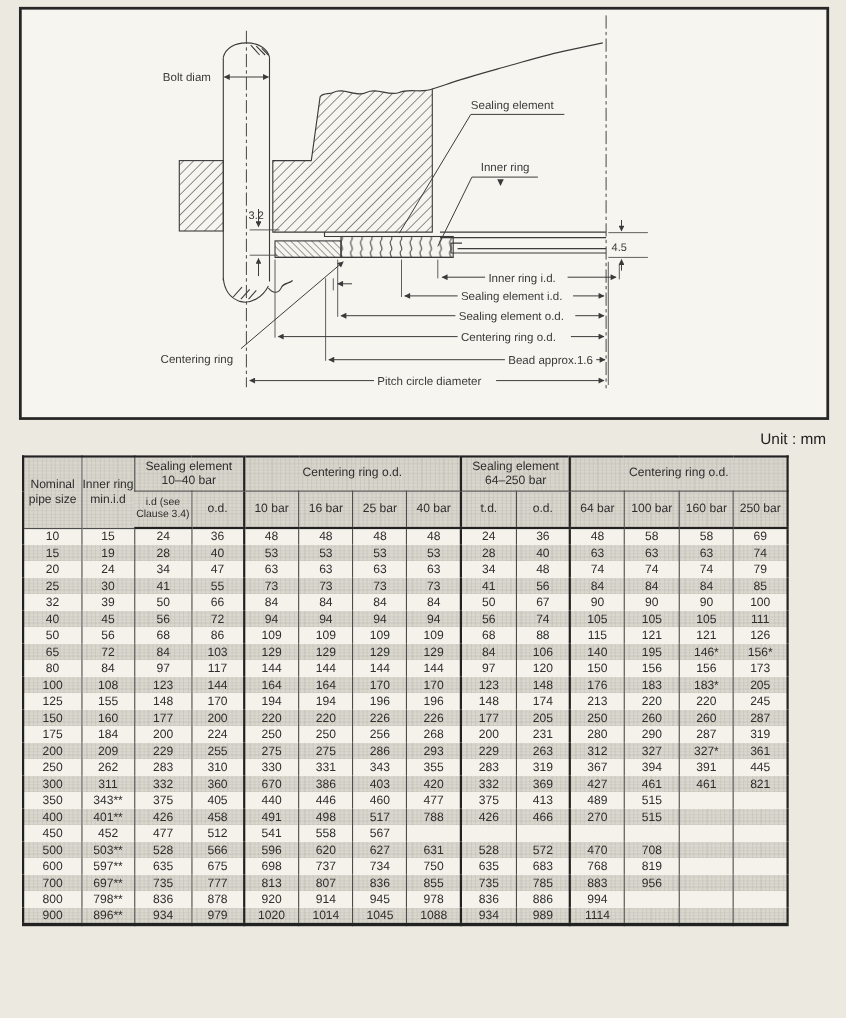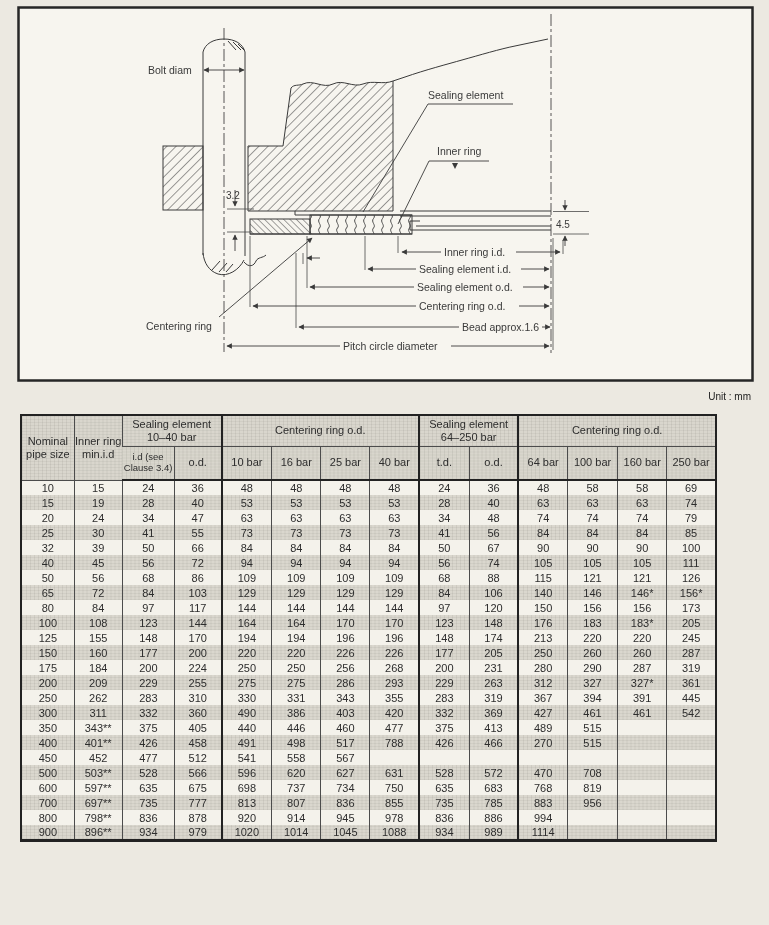--- a/index.html
+++ b/index.html
@@ -8,21 +8,21 @@
     background:#ece9e1;
     font-family:"Liberation Sans",sans-serif;
     color:#2d2d2d;
   }
   
   #diagram-svg{position:absolute;left:0;top:0;}
   .dlabel{font:10.5px "Liberation Sans",sans-serif;fill:#3a3a3a;}
   .dsmall{font:10px "Liberation Sans",sans-serif;fill:#3a3a3a;}
   
   #standard-ref{position:absolute;left:24px;top:415px;font-size:12.5px;color:#222;letter-spacing:.3px;}
-  #unit-label{position:absolute;right:18px;top:391px;font-size:10px;color:#222;text-align:right;}
+  #unit-label{position:absolute;right:18px;top:391px;font-size:14px;color:#222;text-align:right;}
   
   #spec-table{
     position:absolute;left:20px;top:414px;width:697px;
     border-collapse:collapse;table-layout:fixed;
     font-size:11px;color:#2d2d2d;
     border:2px solid #222;border-bottom-width:3px;
     background:#f4f2eb;
   }
   #spec-table th,#spec-table td{
     border-left:1px solid #4c4c4c;
@@ -335,21 +335,21 @@
         <td>72</td>
         <td>84</td>
         <td>103</td>
         <td class="grp">129</td>
         <td>129</td>
         <td>129</td>
         <td>129</td>
         <td class="grp">84</td>
         <td>106</td>
         <td class="grp">140</td>
-        <td>146</td>
+        <td>195</td>
         <td>146*</td>
         <td>156*</td>
       </tr>
       <tr>
         <td>80</td>
         <td>84</td>
         <td>97</td>
         <td>117</td>
         <td class="grp">144</td>
         <td>144</td>
@@ -456,30 +456,30 @@
         <td class="grp">367</td>
         <td>394</td>
         <td>391</td>
         <td>445</td>
       </tr>
       <tr>
         <td>300</td>
         <td>311</td>
         <td>332</td>
         <td>360</td>
-        <td class="grp">490</td>
+        <td class="grp">670</td>
         <td>386</td>
         <td>403</td>
         <td>420</td>
         <td class="grp">332</td>
         <td>369</td>
         <td class="grp">427</td>
         <td>461</td>
         <td>461</td>
-        <td>542</td>
+        <td>821</td>
       </tr>
       <tr>
         <td>350</td>
         <td>343**</td>
         <td>375</td>
         <td>405</td>
         <td class="grp">440</td>
         <td>446</td>
         <td>460</td>
         <td>477</td>

